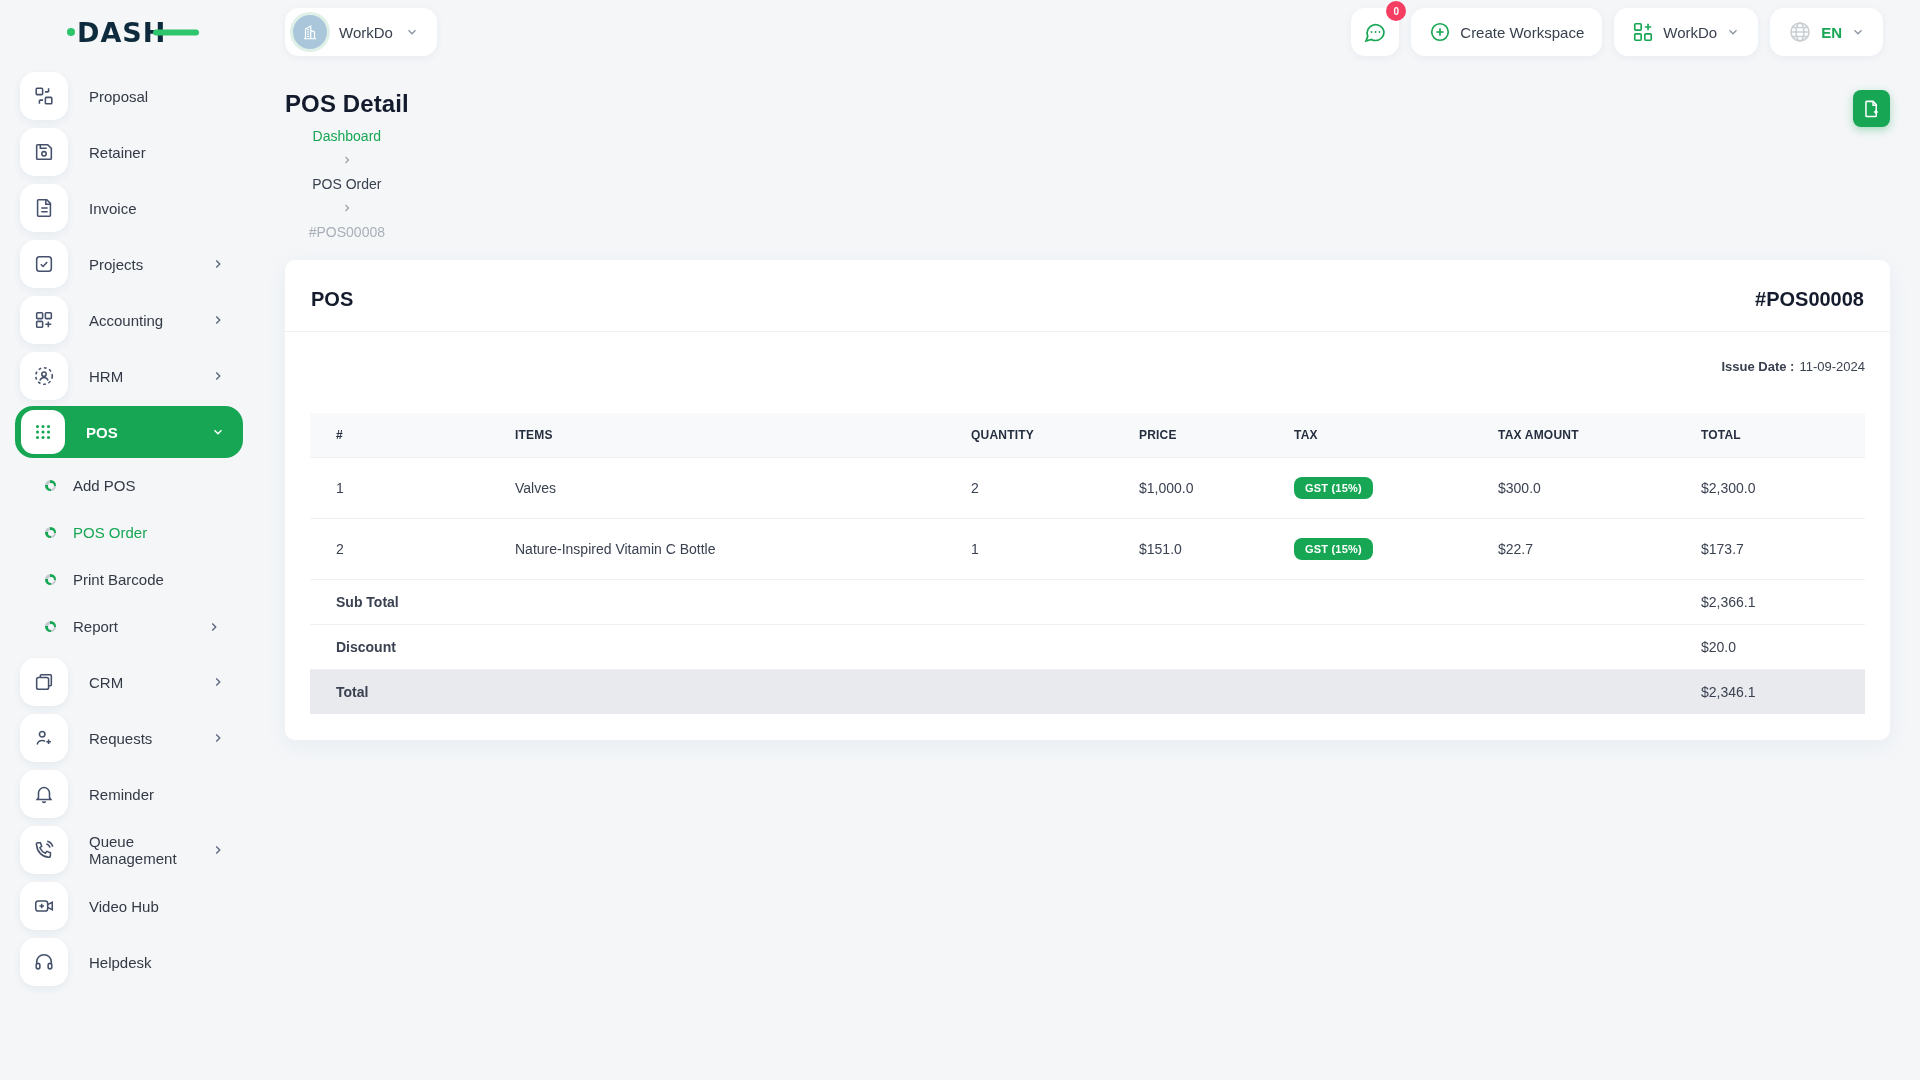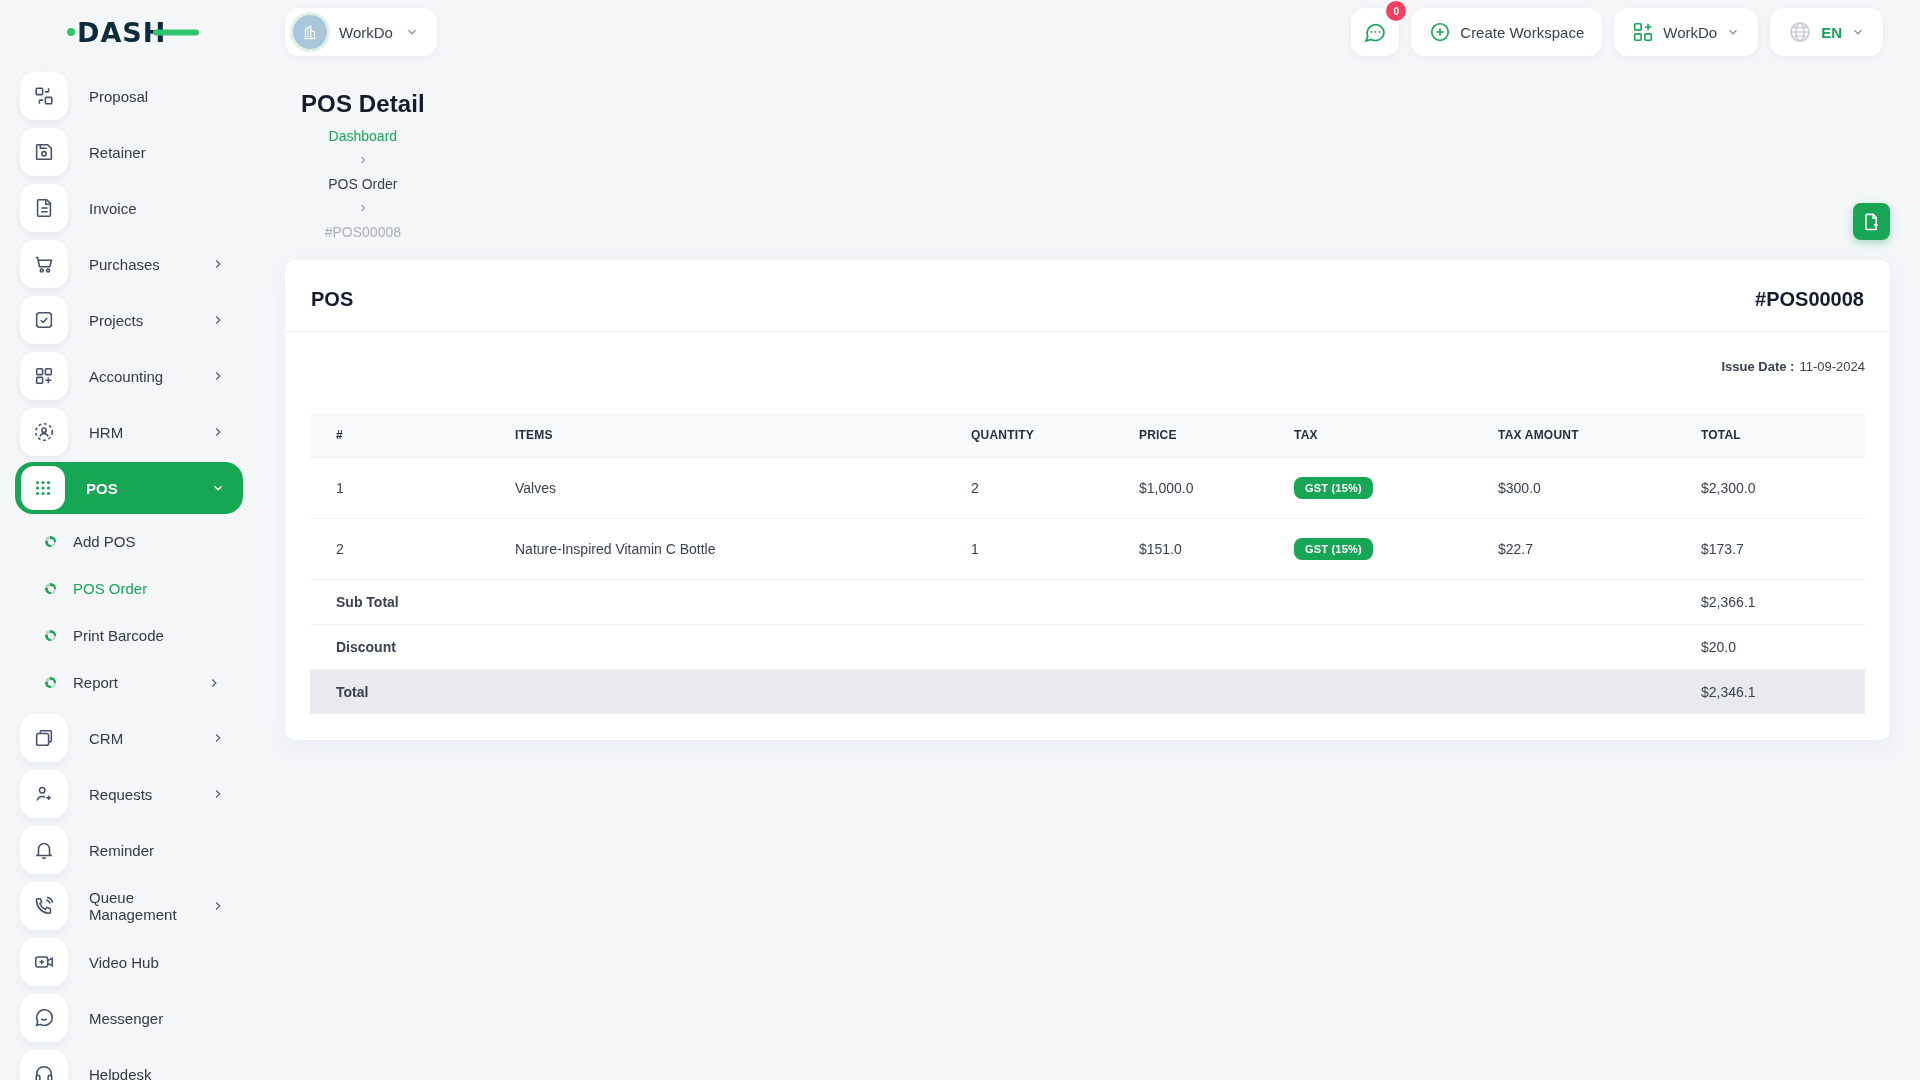--- a/index.html
+++ b/index.html
@@ -53,21 +53,21 @@
   .sub-item{display:flex;align-items:center;height:47px;padding-left:30px;cursor:pointer;width:228px;}
   .sub-bullet{width:11px;height:11px;border-radius:50%;position:relative;flex:none;
     background:conic-gradient(var(--green) 0 100deg,#c3c9cf 100deg 180deg,var(--green) 180deg 280deg,#c3c9cf 280deg 360deg);}
   .sub-bullet::after{content:"";position:absolute;inset:2.5px;background:var(--bg);border-radius:50%;}
   .sub-label{margin-left:17px;font-size:15px;color:#333a46;font-weight:500;flex:1;}
   .sub-item.active .sub-label{color:var(--green);}
   .sub-chev{color:#55607a;margin-right:22px;}
 
   
   .main{position:absolute;left:260px;right:0;top:64px;bottom:0;padding:26px 30px 0 25px;}
-  .page-head{display:flex;align-items:flex-end;justify-content:space-between;margin-left:16px;}
+  .page-head{display:flex;align-items:flex-start;justify-content:space-between;}
   .page-title{font-size:24px;font-weight:700;color:var(--ink);letter-spacing:.1px;}
   .breadcrumb{display:flex;align-items:center;gap:10px;margin-top:10px;font-size:14px;flex-direction:column;}
   .bc-link{color:var(--green);cursor:pointer;}
   .bc-mid{color:#39414e;cursor:pointer;}
   .bc-cur{color:var(--faint);}
   .bc-sep{color:#9aa1aa;}
   .head-action{width:37px;height:37px;border-radius:8px;background:var(--green);display:flex;align-items:center;
     justify-content:center;cursor:pointer;box-shadow:0 3px 8px rgba(23,167,84,.35);}
 
   .card{margin-top:20px;background:var(--card);border-radius:10px;box-shadow:0 6px 20px rgba(160,175,195,.12);
@@ -191,33 +191,20 @@
   <div class="nav-item">
     <span class="nav-icon-box">
       <svg width="22" height="22" viewBox="0 0 24 24" fill="none" stroke="currentColor" stroke-width="1.7">
         <path d="M6 3h9l4 4v13a1 1 0 0 1-1 1H6a1 1 0 0 1-1-1V4a1 1 0 0 1 1-1z"></path>
         <path d="M14 3v5h5M9 12h7M9 16h7"></path>
       </svg>
     </span>
     <span class="nav-label">Invoice</span>
   </div>
 
-  <div class="nav-item">
-    <span class="nav-icon-box">
-      <svg width="22" height="22" viewBox="0 0 24 24" fill="none" stroke="currentColor" stroke-width="1.7">
-        <path d="M3 5h2l2.2 10h11l2-7H6"></path>
-          <circle cx="9.5" cy="19" r="1.6"></circle>
-          <circle cx="16.5" cy="19" r="1.6"></circle>
-      </svg>
-    </span>
-    <span class="nav-label">Purchases</span>
-    <svg class="nav-chev" width="14" height="14" viewBox="0 0 24 24" fill="none" stroke="currentColor" stroke-width="2.2">
-      <polyline points="9 6 15 12 9 18"></polyline>
-    </svg>
-  </div>
 
   <div class="nav-item">
     <span class="nav-icon-box">
       <svg width="22" height="22" viewBox="0 0 24 24" fill="none" stroke="currentColor" stroke-width="1.7">
         <rect x="4" y="4" width="16" height="16" rx="3"></rect>
           <polyline points="8.5 12.2 11 14.7 15.5 9.8"></polyline>
       </svg>
     </span>
     <span class="nav-label">Projects</span>
     <svg class="nav-chev" width="14" height="14" viewBox="0 0 24 24" fill="none" stroke="currentColor" stroke-width="2.2">
@@ -350,29 +337,20 @@
     <span class="nav-icon-box">
       <svg width="22" height="22" viewBox="0 0 24 24" fill="none" stroke="currentColor" stroke-width="1.7">
         <rect x="3" y="6.5" width="13" height="11" rx="2.5"></rect>
           <path d="M16 10.5l5-2.5v8l-5-2.5"></path>
         <path d="M9.5 9.5v5M7 12h5"></path>
       </svg>
     </span>
     <span class="nav-label">Video Hub</span>
   </div>
 
-  <div class="nav-item">
-    <span class="nav-icon-box">
-      <svg width="22" height="22" viewBox="0 0 24 24" fill="none" stroke="currentColor" stroke-width="1.7">
-        <path d="M21 11.5a8.5 8.5 0 0 1-12.7 7.4L4 20l1.1-4.3A8.5 8.5 0 1 1 21 11.5z"></path>
-        <path d="M9 13c1.8 1.5 4.2 1.5 6 0"></path>
-      </svg>
-    </span>
-    <span class="nav-label">Messenger</span>
-  </div>
 
   <div class="nav-item">
     <span class="nav-icon-box">
       <svg width="22" height="22" viewBox="0 0 24 24" fill="none" stroke="currentColor" stroke-width="1.7">
         <path d="M4 14v-2a8 8 0 0 1 16 0v2"></path>
         <rect x="3.5" y="13.5" width="4" height="6" rx="2"></rect>
           <rect x="16.5" y="13.5" width="4" height="6" rx="2"></rect>
       </svg>
     </span>
     <span class="nav-label">Helpdesk</span>

